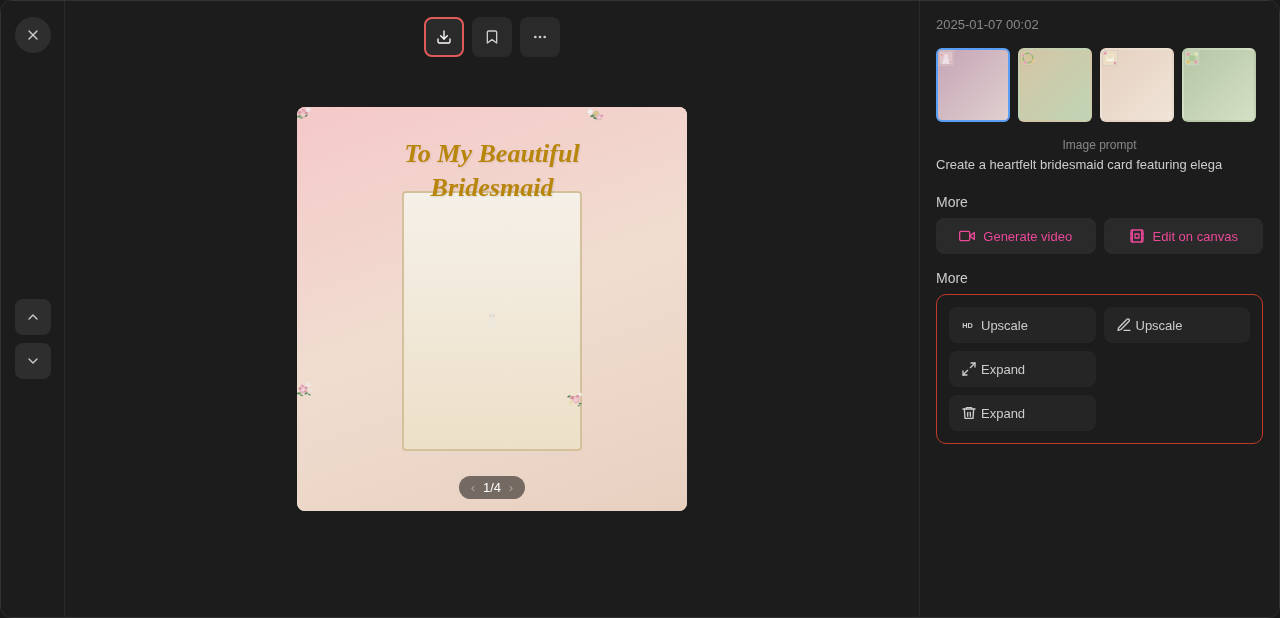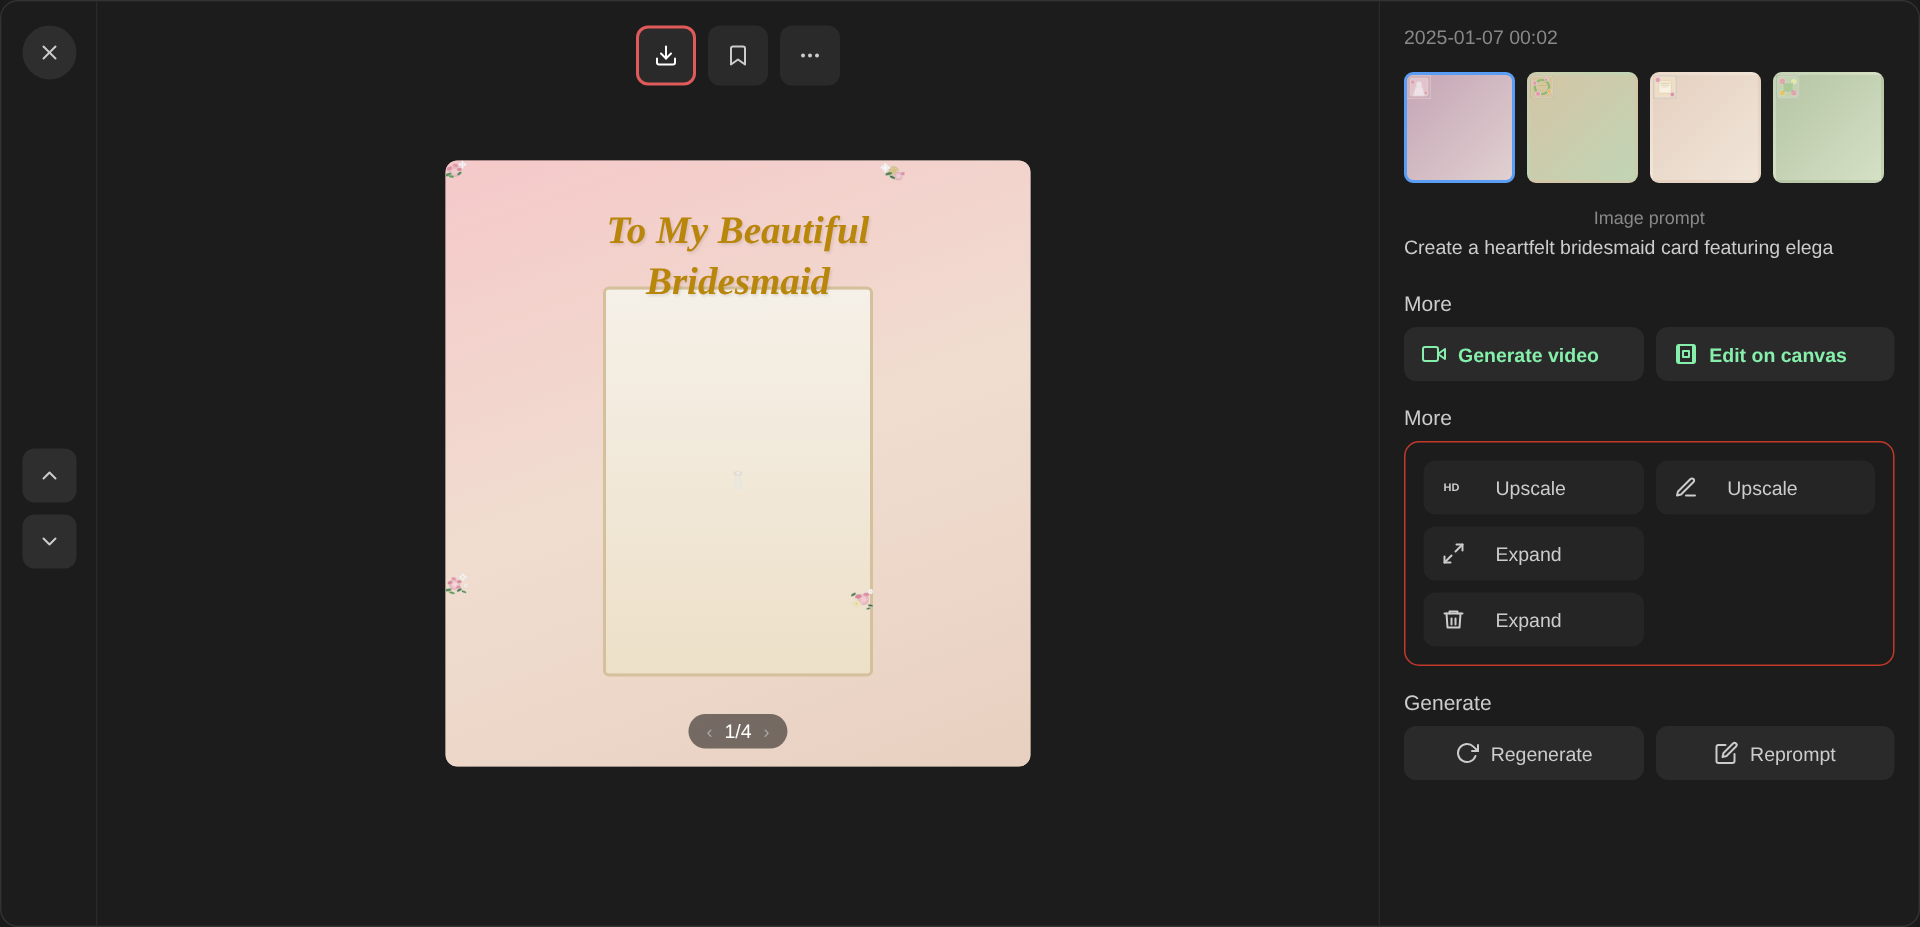--- a/index.html
+++ b/index.html
@@ -295,27 +295,28 @@
       gap: 8px;
       margin-bottom: 4px;
     }
 
     .action-btn {
       flex: 1;
       padding: 10px 12px;
       border-radius: 8px;
       border: none;
       background: #2a2a2a;
-      color: #86efac;
-      display: flex;
-      align-items: center;
+      color: #ec4899;
+      display: flex;
+      align-items: center;
+      justify-content: center;
       gap: 8px;
       cursor: pointer;
       font-size: 13px;
-      font-weight: 700;
+      font-weight: 400;
     }
 
     .edit-section {
       border: 1.5px solid #c0392b;
       border-radius: 10px;
       padding: 12px;
       display: flex;
       flex-direction: column;
       gap: 8px;
     }
@@ -327,21 +328,21 @@
     }
 
     .edit-btn {
       padding: 10px 12px;
       border-radius: 8px;
       border: none;
       background: #252525;
       color: #ccc;
       display: flex;
       align-items: center;
-      gap: 20px;
+      gap: 4px;
       cursor: pointer;
       font-size: 13px;
       font-weight: 500;
     }
 
     .edit-btn-single {
       grid-column: 1;
     }
 
     .generate-section {
@@ -706,33 +707,14 @@
               <path d="M19 6l-1 14H6L5 6"></path>
               <line x1="10" y1="11" x2="10" y2="17"></line>
               <line x1="14" y1="11" x2="14" y2="17"></line>
             </svg>
             <span>Expand</span>
           </button>
         </div>
       </div>
     </div>
 
-    <div class="generate-section">
-      <div class="section-title">Generate</div>
-      <div class="generate-buttons-row">
-        <button class="generate-btn">
-          <svg viewBox="0 0 24 24" style="width:16px;height:16px;">
-            <polyline points="23 4 23 10 17 10"></polyline>
-            <path d="M20.49 15a9 9 0 1 1-2.12-9.36L23 10"></path>
-          </svg>
-          <span>Regenerate</span>
-        </button>
-        <button class="generate-btn">
-          <svg viewBox="0 0 24 24" style="width:16px;height:16px;">
-            <path d="M11 4H4a2 2 0 0 0-2 2v14a2 2 0 0 0 2 2h14a2 2 0 0 0 2-2v-7"></path>
-            <path d="M18.5 2.5a2.121 2.121 0 0 1 3 3L12 15l-4 1 1-4 9.5-9.5z"></path>
-          </svg>
-          <span>Reprompt</span>
-        </button>
-      </div>
-    </div>
   </div>
 </div>
 
 </body></html>

